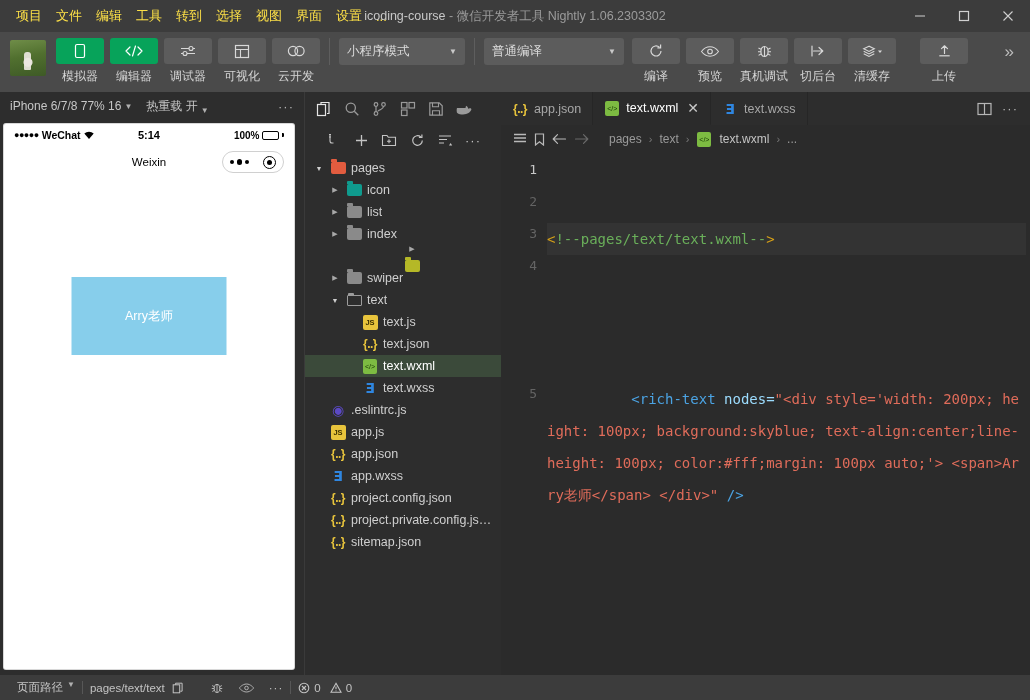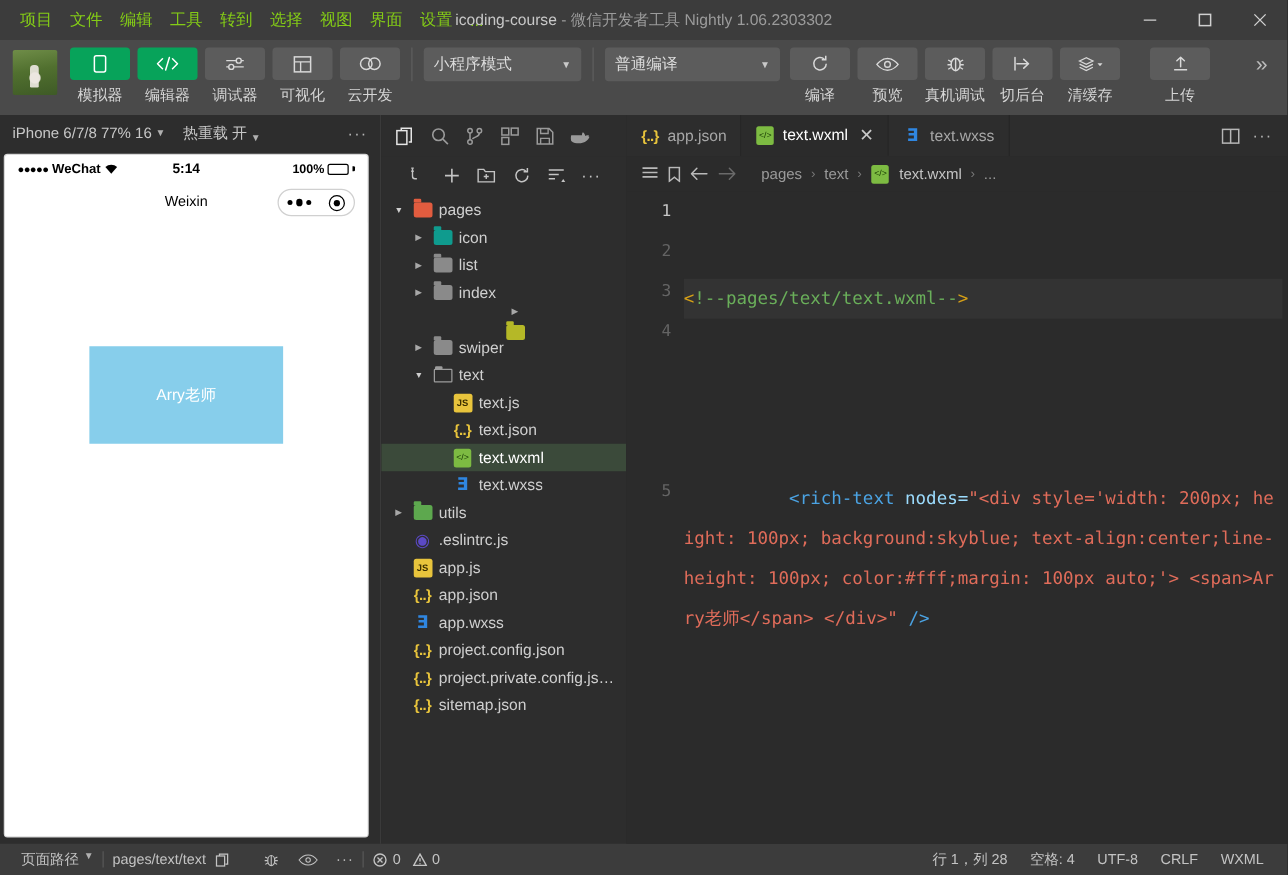--- a/index.html
+++ b/index.html
@@ -12,21 +12,21 @@
   }
   .app { width: 1030px; height: 700px; display: flex; flex-direction: column; background: #2d2d2d; }
 
   
   .titlebar {
     height: 32px; background: #3c3c3c; display: flex; align-items: center;
     position: relative; flex: none; color: #cfcfcf;
   }
   .menu { display: flex; align-items: center; padding-left: 9px; gap: 0px; }
   .menu-item {
-    font-size: 13px; color: #84cc16; padding: 4px 7px; cursor: default; white-space: nowrap;
+    font-size: 13px; color: #fde047; padding: 4px 7px; cursor: default; white-space: nowrap;
   }
   .win-title {
     position: absolute; left: 0; right: 0; text-align: center;
     font-size: 12.5px; color: #9b9b9b; pointer-events: none;
   }
   .win-title .proj { color: #c8c8c8; }
   .win-ctrls { margin-left: auto; display: flex; height: 32px; z-index: 3; }
   .win-btn {
     width: 44px; height: 32px; display: flex; align-items: center; justify-content: center;
     color: #d0d0d0;
@@ -585,27 +585,20 @@
             <span class="lbl">text.wxml</span>
           </div>
           <div class="row" style="padding-left: 40px;">
             <span class="arrow"></span>
             <span class="fi">
               <span class="badge-wxss">Ǝ</span>
             </span>
             <span class="lbl">text.wxss</span>
           </div>
           <div class="row" style="padding-left: 8px;">
-            <span class="arrow">▶</span>
-            <span class="fi">
-              <span class="folder green"></span>
-            </span>
-            <span class="lbl">utils</span>
-          </div>
-          <div class="row" style="padding-left: 8px;">
             <span class="arrow"></span>
             <span class="fi">
               <span class="badge-eslint">◉</span>
             </span>
             <span class="lbl">.eslintrc.js</span>
           </div>
           <div class="row" style="padding-left: 8px;">
             <span class="arrow"></span>
             <span class="fi">
               <span class="badge-js">JS</span>
@@ -771,21 +764,14 @@
       <span>0</span>
       <span style="margin-left:5px">
         <svg width="12" height="12" viewBox="0 0 12 12">
             <path d="M6 1.3l5 9H1z" fill="none" stroke="currentColor" stroke-width="1.1"></path>
             <path d="M6 4.6v2.6M6 8.6v.7" stroke="currentColor" stroke-width="1.1"></path>
           </svg>
       </span>
       <span>0</span>
     </div>
 
-    <div class="sb-right">
-      <div class="sb-item">行 1，列 28</div>
-      <div class="sb-item">空格: 4</div>
-      <div class="sb-item">UTF-8</div>
-      <div class="sb-item">CRLF</div>
-      <div class="sb-item">WXML</div>
-    </div>
   </div>
 </div>
 
 </body></html>

